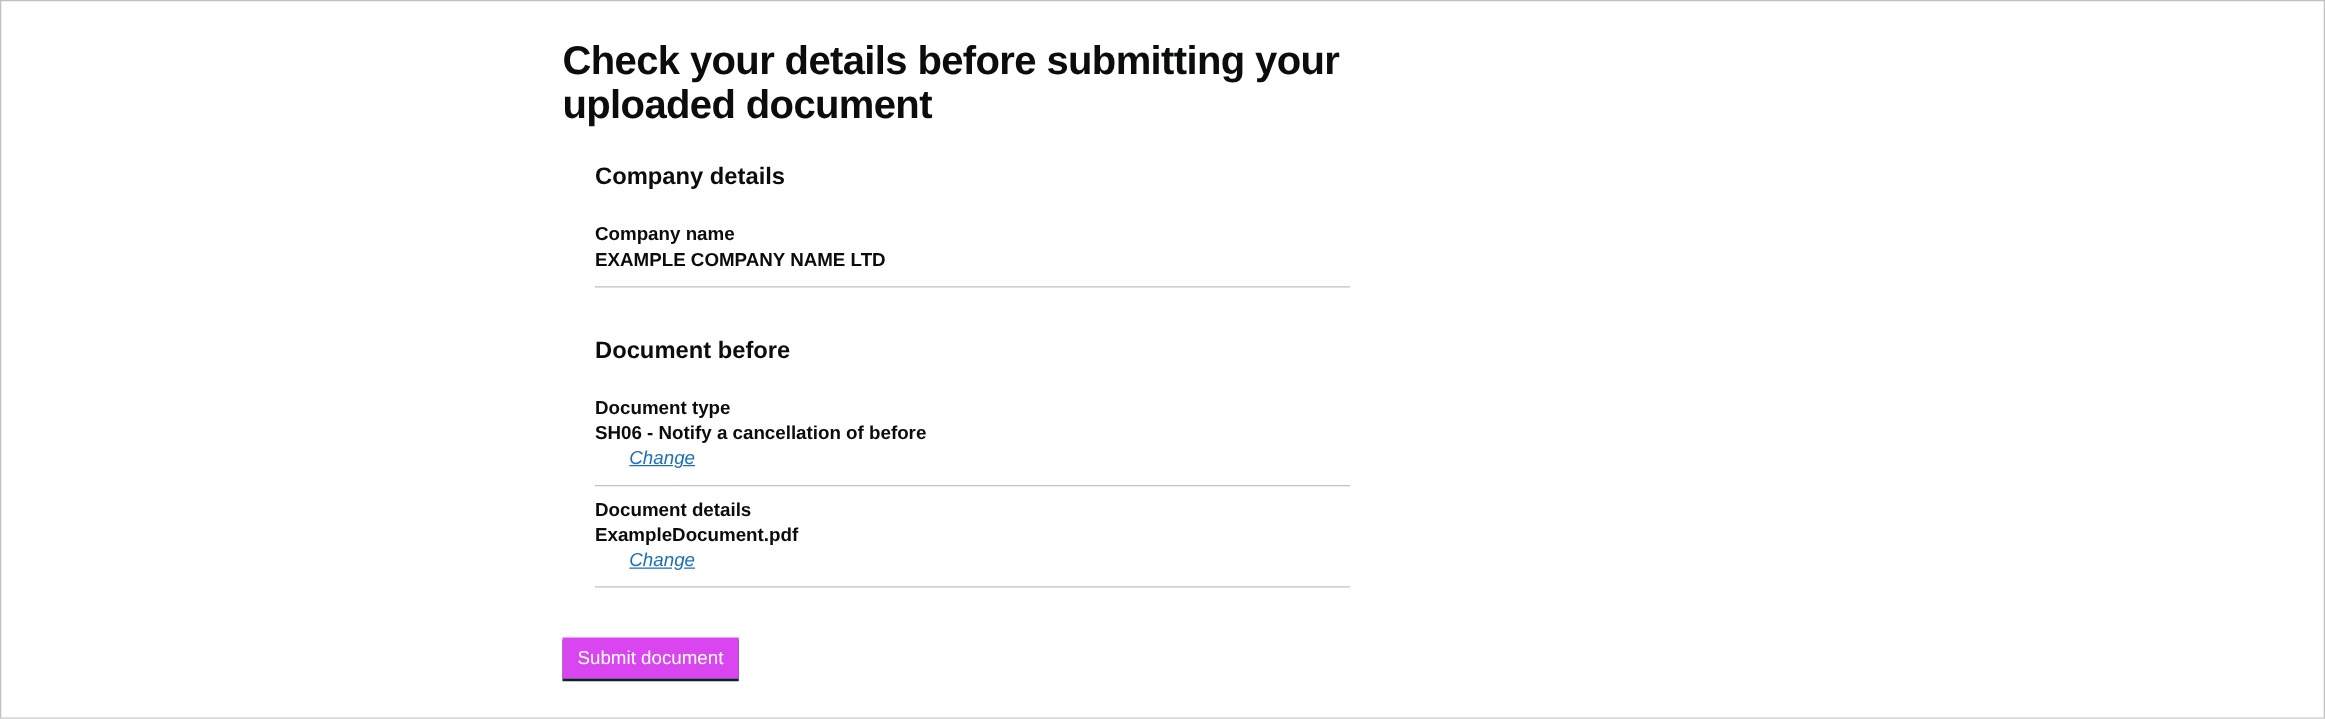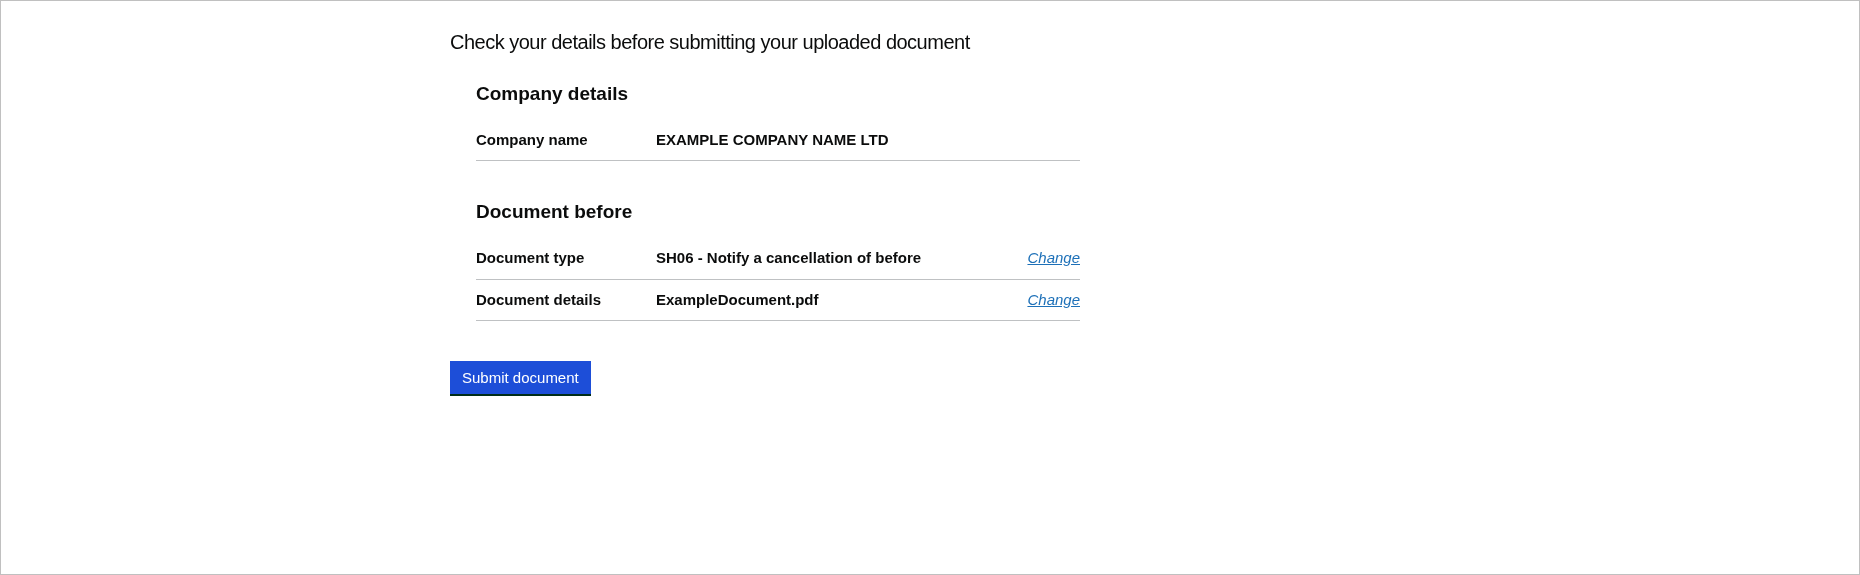--- a/index.html
+++ b/index.html
@@ -18,22 +18,22 @@
     padding: 30px 0;
   }
   .container {
     width: 960px;
     margin: 0 auto;
   }
   .content {
     width: 630px;
   }
   h1 {
-    font-size: 20px;
-    font-weight: 400;
+    font-size: 32px;
+    font-weight: 700;
     line-height: 1.1;
     margin: 0 0 30px 0;
     letter-spacing: -0.5px;
   }
   h2 {
     font-size: 19px;
     font-weight: 700;
     margin: 0 0 15px 0;
   }
   .section {
@@ -42,20 +42,21 @@
   }
   .summary-list {
     margin: 0 0 20px 0;
   }
   .summary-row {
     display: flex;
     border-bottom: 1px solid #bfc1c3;
     padding: 10px 0;
     font-size: 15px;
     line-height: 1.35;
+    flex-direction: column;
   }
   .summary-key {
     width: 180px;
     font-weight: 700;
     flex-shrink: 0;
   }
   .summary-value {
     flex: 1;
     padding-right: 20px;
     font-weight: bold;
@@ -64,21 +65,21 @@
     width: 80px;
     text-align: right;
     font-style: italic;
   }
   .summary-action a {
     color: #1d70b8;
     text-decoration: underline;
   }
   .button {
     display: inline-block;
-    background: #1d4ed8;
+    background: #d946ef;
     color: #fff;
     font-size: 15px;
     font-weight: 400;
     padding: 8px 12px;
     border: none;
     box-shadow: 0 2px 0 #002d18;
     cursor: pointer;
   }
 </style>
 </head>

